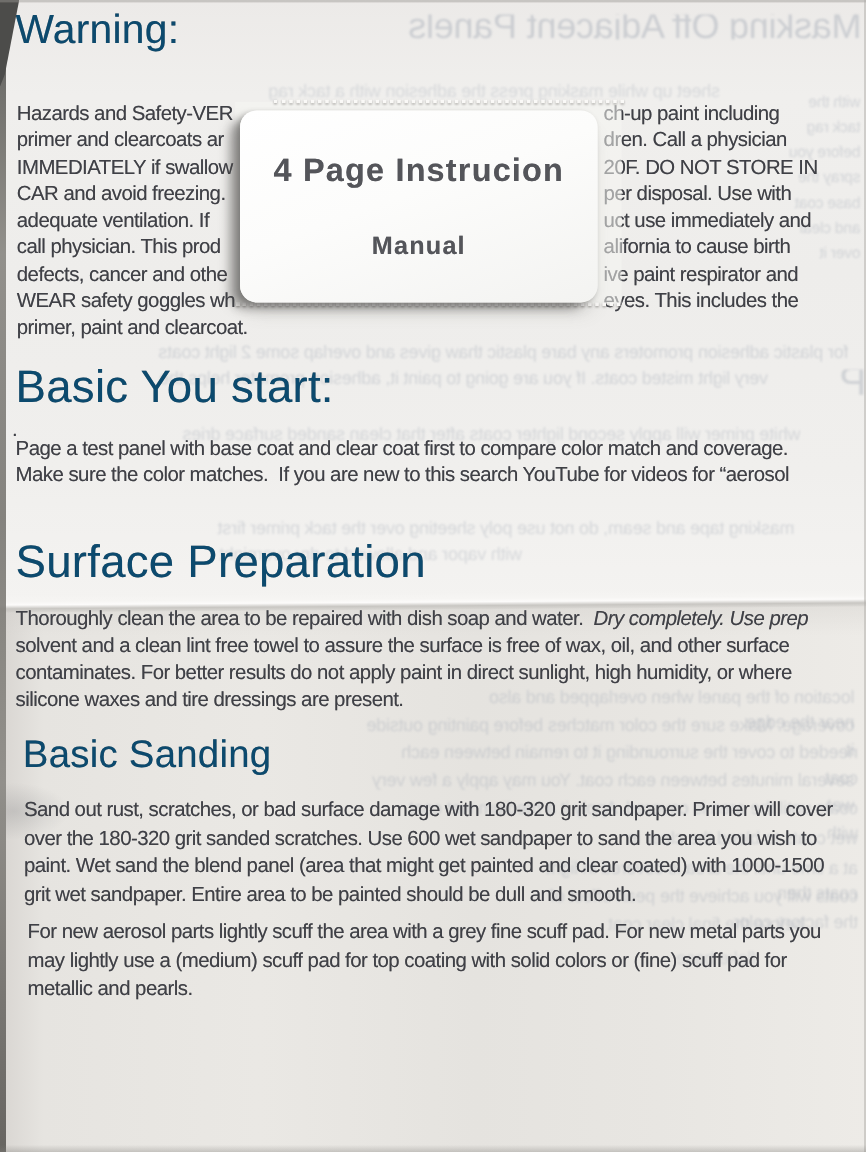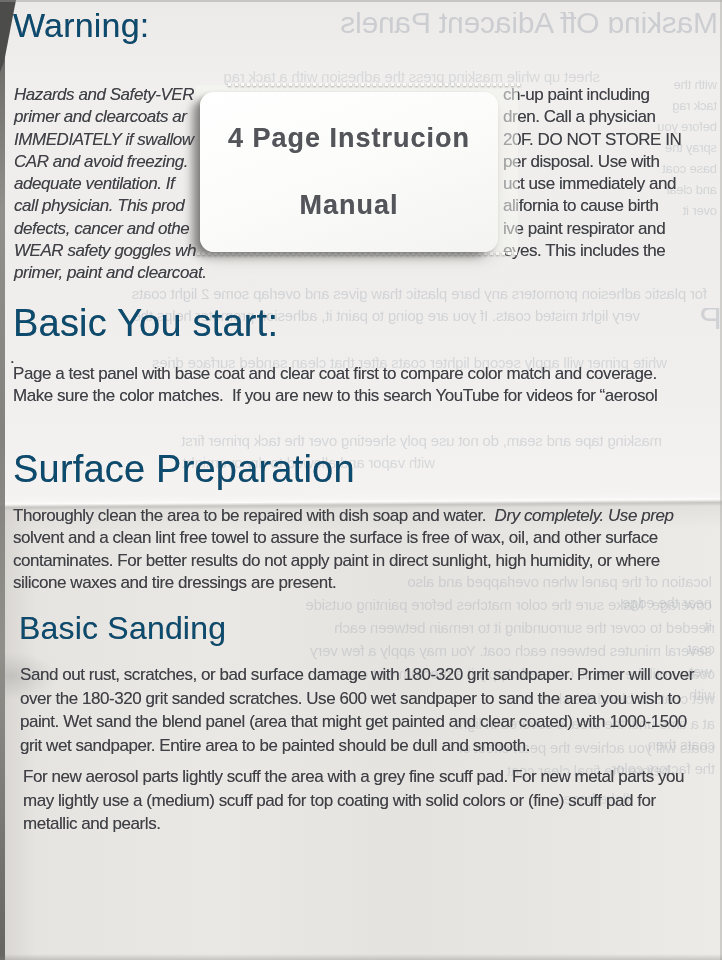--- a/index.html
+++ b/index.html
@@ -55,21 +55,21 @@
   .h-warning{top:6px;left:13px;font-size:34px;}
   .h-before{top:302px;left:13px;font-size:38px;}
   .h-surface{top:448px;left:13px;font-size:38px;}
   .h-basic{top:610px;left:19px;font-size:32px;}
   .body-text{
     position:absolute;font-size:17px;letter-spacing:-0.45px;color:#3f4046;
     white-space:pre;text-shadow:0 0 0.5px rgba(63,64,70,0.5);
   }
   .row{position:relative;height:22.3px;}
   .row-23{position:relative;height:23.6px;}
-  .warn-left{position:absolute;left:0;top:0;font-style:italic;}
+  .warn-left{position:absolute;left:0;top:0;}
   .warn-right{position:absolute;left:489px;top:0;}
   #warning-para{top:85px;left:14px;width:700px;}
   #before-para{top:364px;left:13px;width:700px;}
   #surface-para{top:506px;left:13px;width:702px;}
   #sand-para1{top:665px;left:20px;width:698px;}
   #sand-para2{top:767px;left:23px;width:695px;}
   .stray{position:absolute;top:348px;left:10px;font-size:17px;color:#3f4046;}
   .em{font-style:italic;}
   
   .sticker-backing{
@@ -87,21 +87,21 @@
     box-shadow:-10px 6px 9px -2px rgba(72,71,69,0.55),
                -2px 2px 4px rgba(90,90,88,0.3),
                0 12px 16px -6px rgba(100,98,94,0.22);
     display:flex;flex-direction:column;align-items:center;justify-content:center;gap:36px;
   }
   .sticker-line{
     font-weight:700;color:#54555a;letter-spacing:1px;white-space:pre;
     text-shadow:0 0 0.5px rgba(84,85,90,0.6);
   }
   .sticker-line1{font-size:27px;}
-  .sticker-line2{font-size:27px;text-align:center;}
+  .sticker-line2{font-size:21px;text-align:center;}
 </style>
 </head>
 <body>
 
 <div>
 
   <div class="sheet-top"></div>
   <div class="sheet-bottom"></div>
   <div class="seam"></div>
   <div class="smudge"></div>

